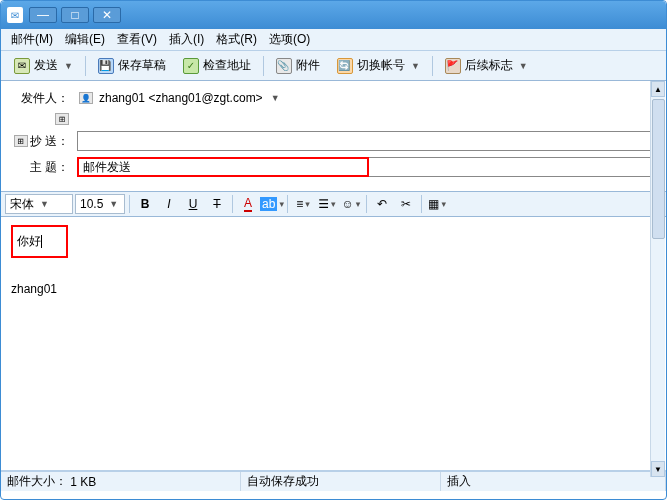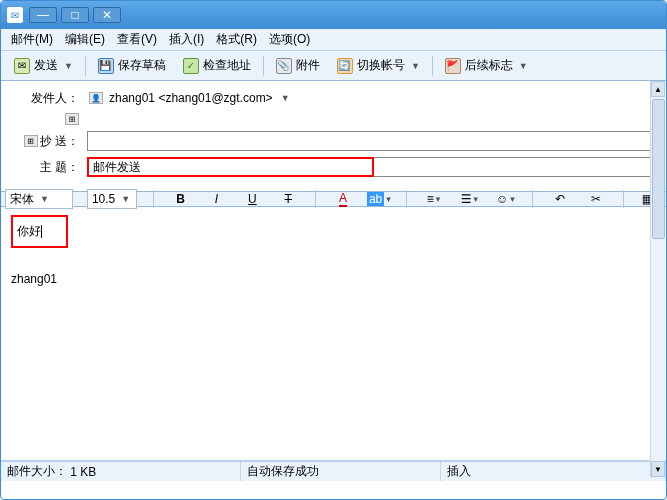--- a/index.html
+++ b/index.html
@@ -20,31 +20,31 @@
 .i-send { background: #d8e8b8; border: 1px solid #7a9a3a; }
 .i-save { background: #b8d8f8; border: 1px solid #4a7aba; color: #2a5a9a; }
 .i-check { background: #c8e8a8; border: 1px solid #5a9a3a; color: #3a7a1a; }
 .i-attach { background: #e8e8e8; border: 1px solid #888; }
 .i-switch { background: #fcd8a8; border: 1px solid #d8983a; }
 .i-flag { background: #e8d8c8; border: 1px solid #a88858; }
 .tsep { width: 1px; height: 20px; background: #b0c8e0; margin: 0 2px; }
 .drop { font-size: 9px; color: #555; margin-left: 2px; }
 
 .headers { padding: 8px 12px; background: #fff; }
-.hrow { display: flex; align-items: center; margin-bottom: 6px; margin-left: 10px; }
+.hrow { display: flex; align-items: center; margin-bottom: 6px; }
 .hlabel { width: 56px; text-align: right; margin-right: 8px; display: flex; align-items: center; justify-content: flex-end; gap: 2px; }
 .hicon { width: 14px; height: 12px; background: #e8e8e8; border: 1px solid #aaa; display: inline-flex; align-items: center; justify-content: center; font-size: 8px; }
 .hfield { flex: 1; height: 20px; border: 1px solid #888; padding: 2px 4px; }
 .sender { flex: 1; display: flex; align-items: center; gap: 6px; padding: 2px; }
 .boxred { border: 2px solid #f00 !important; }
 .subjwrap { display: flex; flex: 1; }
 .subjwrap .boxred { width: 70px; border-right: none; }
 .subjwrap .rest { flex: 1; border: 1px solid #888; border-left: none; height: 20px; padding: 2px; }
 
-.fmt { height: 16px; background: #eaf3fb; border-top: 1px solid #99b8d8; border-bottom: 1px solid #99b8d8; display: flex; align-items: center; padding: 0 4px; gap: 2px; justify-content: space-between; }
+.fmt { height: 26px; background: #eaf3fb; border-top: 1px solid #99b8d8; border-bottom: 1px solid #99b8d8; display: flex; align-items: center; padding: 0 4px; gap: 2px; }
 .fsel { height: 20px; border: 1px solid #a8bcd0; background: #fff; padding: 0 4px; display: flex; align-items: center; gap: 4px; cursor: pointer; }
 .fbtn { width: 22px; height: 20px; display: flex; align-items: center; justify-content: center; border: 1px solid transparent; cursor: pointer; border-radius: 2px; }
 .fsep { width: 1px; height: 18px; background: #b0c8e0; margin: 0 2px; }
 
 .editor { height: 254px; background: #fff; padding: 8px 10px; border-bottom: 1px solid #b8d0e8; overflow: auto; }
 .editor .l1 { border: 2px solid #f00; display: inline-block; padding: 6px 24px 6px 4px; margin-bottom: 18px; }
 .editor .l2 { margin-top: 6px; }
 .cursor { display: inline-block; width: 1px; height: 13px; background: #000; vertical-align: middle; }
 
 .status { height: 20px; background: #eaf3fb; border-top: 1px solid #b8d0e8; display: flex; align-items: center; }

